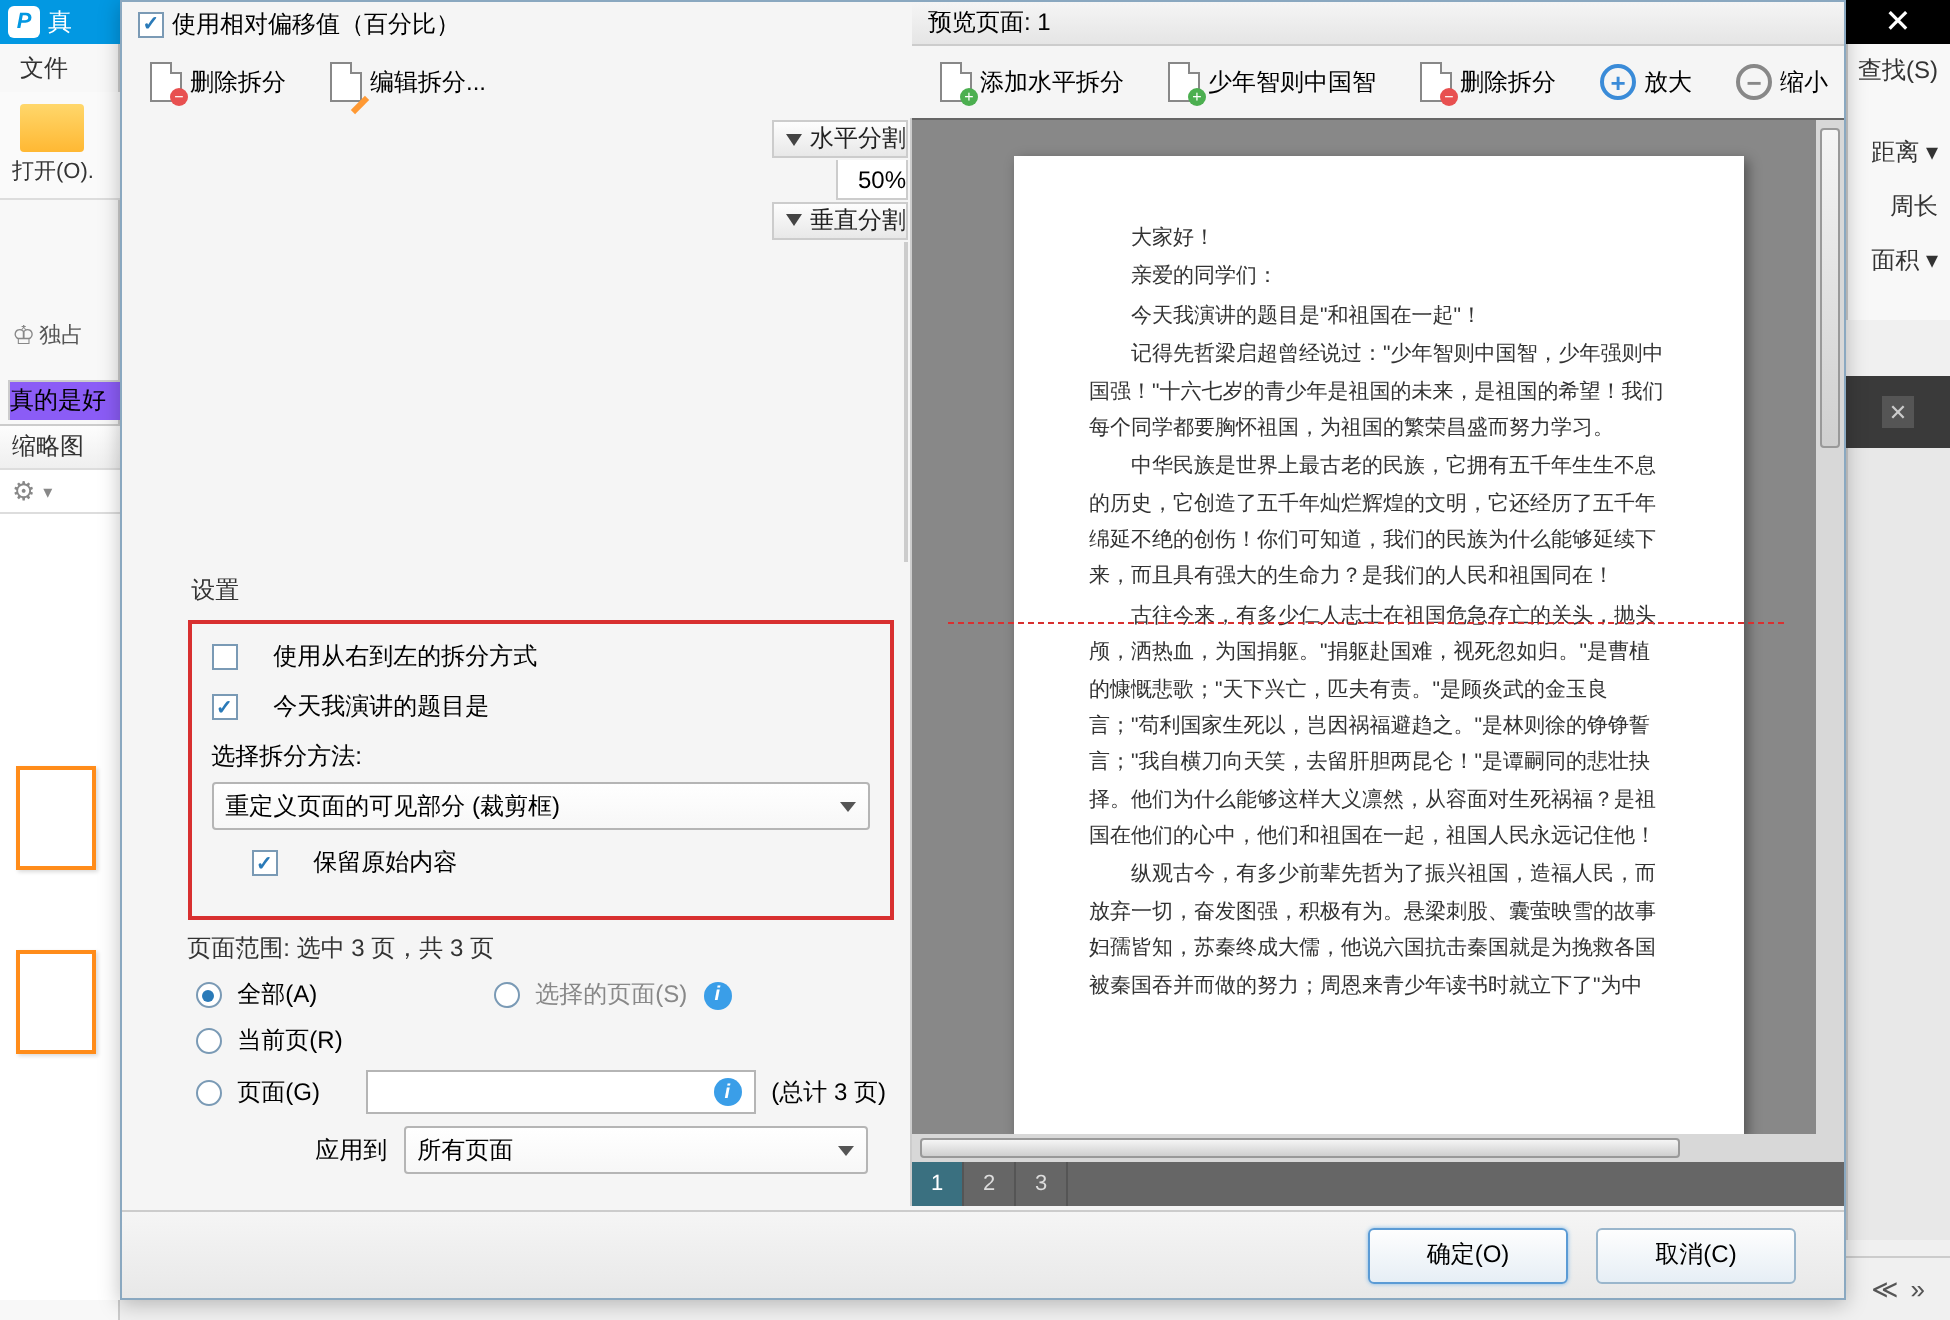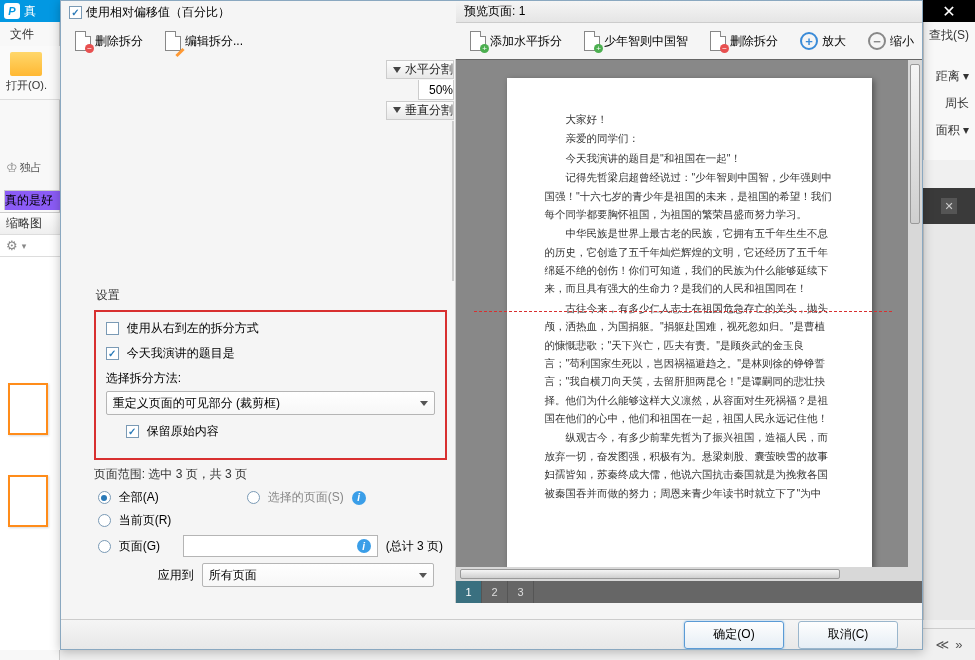--- a/index.html
+++ b/index.html
@@ -57,21 +57,21 @@
 
 .grid-header { height: 24px; background: linear-gradient(#fdfdfd,#e8e8e8); border: 1px solid #ccc; margin: 1px; display: flex; align-items: center; padding-left: 6px; font-size: 12px; color: #222; cursor: pointer; }
 .tri { display:inline-block; width:0; height:0; border-left:4px solid transparent; border-right:4px solid transparent; border-top:6px solid #444; margin-right:4px; }
 .grid-row { height: 24px; background: #fff; border: 1px solid #ccc; border-top: none; margin: 0 1px; display: flex; align-items: center; padding-left: 10px; font-size: 12px; }
 .grid-blank { flex: 0 0 160px; background: #fff; border: 1px solid #ccc; border-top: none; margin: 0 1px; }
 
 
 .settings-wrap { padding: 4px 8px 10px 8px; font-size: 12px; }
 .settings-title { margin: 2px 0 6px 2px; color: #333; }
 .red-box { border: 2px solid #d83030; padding: 8px 10px 10px 10px; margin-bottom: 6px; }
-.set-row { display: flex; align-items: center; gap: 8px; margin-bottom: 8px; }
+.set-row { display: flex; align-items: center; gap: 18px; margin-bottom: 8px; }
 .radio { width: 13px; height: 13px; border: 1px solid #7a9ab5; border-radius: 50%; background: #fff; display: inline-flex; align-items: center; justify-content: center; }
 .radio.checked::after { content:''; width:6px; height:6px; border-radius:50%; background:#2a7ab8; }
 .combo { flex: 1; height: 24px; border: 1px solid #b5b5b5; background: linear-gradient(#fff,#f7f7f7); display: flex; align-items: center; justify-content: space-between; padding: 0 6px; font-size: 12px; border-radius: 2px; }
 .combo-arrow { width:0; height:0; border-left:4px solid transparent; border-right:4px solid transparent; border-top:5px solid #555; }
 .indent { margin-left: 20px; }
 
 
 .pr-title { margin: 6px 0; color: #333; }
 .pr-row { display: flex; align-items: center; gap: 8px; margin: 6px 4px; font-size: 12px; }
 .info-icon { width:14px; height:14px; border-radius:50%; background:#3a9ee8; color:#fff; display:inline-flex; align-items:center; justify-content:center; font-size:10px; font-weight:bold; font-style: italic; }
@@ -86,21 +86,21 @@
 .v-scroll { width: 14px; background: #d8d8d8; position:absolute; right:0; top:0; bottom:0;}
 .v-thumb { position:absolute; left:2px; right:2px; top:4px; height:160px; background:linear-gradient(#f5f5f5,#cfcfcf); border:1px solid #999; border-radius:2px;}
 .h-scroll { height:14px; background:#d8d8d8; position:relative;}
 .h-thumb { position:absolute; top:2px; bottom:2px; left:4px; width:380px; background:linear-gradient(#f5f5f5,#cfcfcf); border:1px solid #999; border-radius:2px;}
 
 .page-tabs { height: 22px; background: #666; display:flex; align-items: stretch; }
 .ptab { width: 26px; display:flex; align-items:center; justify-content:center; color:#ddd; font-size:11px; border-right:1px solid #555; cursor:pointer;}
 .ptab.active { background: #3a7080; color: #fff; }
 
 
-.dlg-footer { position:absolute; left:0; right:0; bottom:0; height:30px; background:linear-gradient(#f5f5f5,#e8e8e8); border-top:1px solid #ccc; display:flex; align-items:center; justify-content:flex-end; gap:14px; padding-right:24px; }
+.dlg-footer { position:absolute; left:0; right:0; bottom:0; height:44px; background:linear-gradient(#f5f5f5,#e8e8e8); border-top:1px solid #ccc; display:flex; align-items:center; justify-content:flex-end; gap:14px; padding-right:24px; }
 .dlg-btn { min-width: 100px; height: 28px; border:1px solid #9ab6cc; background: linear-gradient(#fefefe,#e6eef5); border-radius:3px; font-size:12px; display:flex; align-items:center; justify-content:center; cursor:pointer; }
 .dlg-btn.primary { border-color:#5b9bd5; box-shadow: 0 0 2px #7fb8e6; }
 </style>
 </head>
 <body>
 
 <div class="bg-left">
   <div class="bg-title">
     <span class="bg-logo">P</span>
     <span>真</span>

